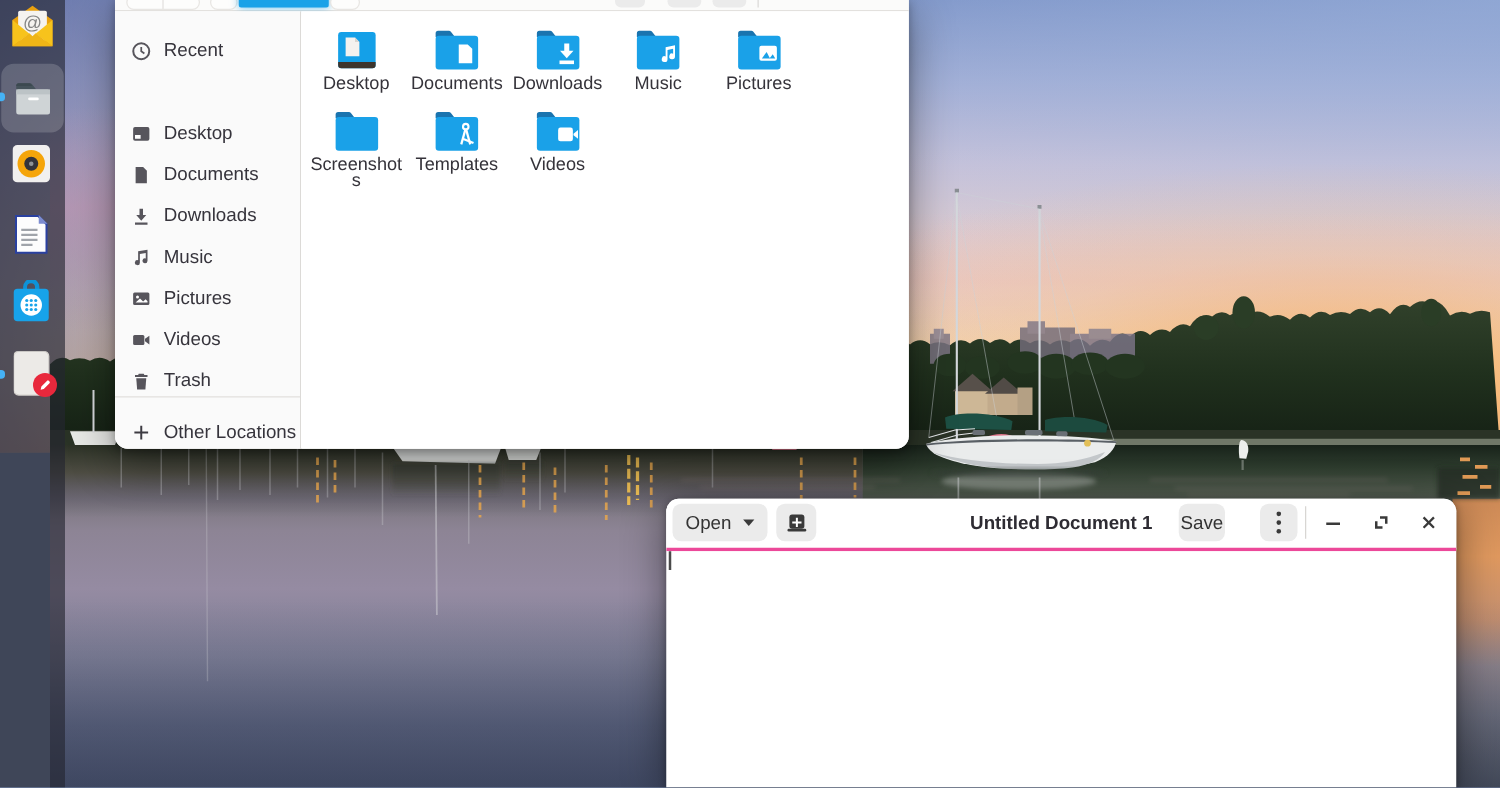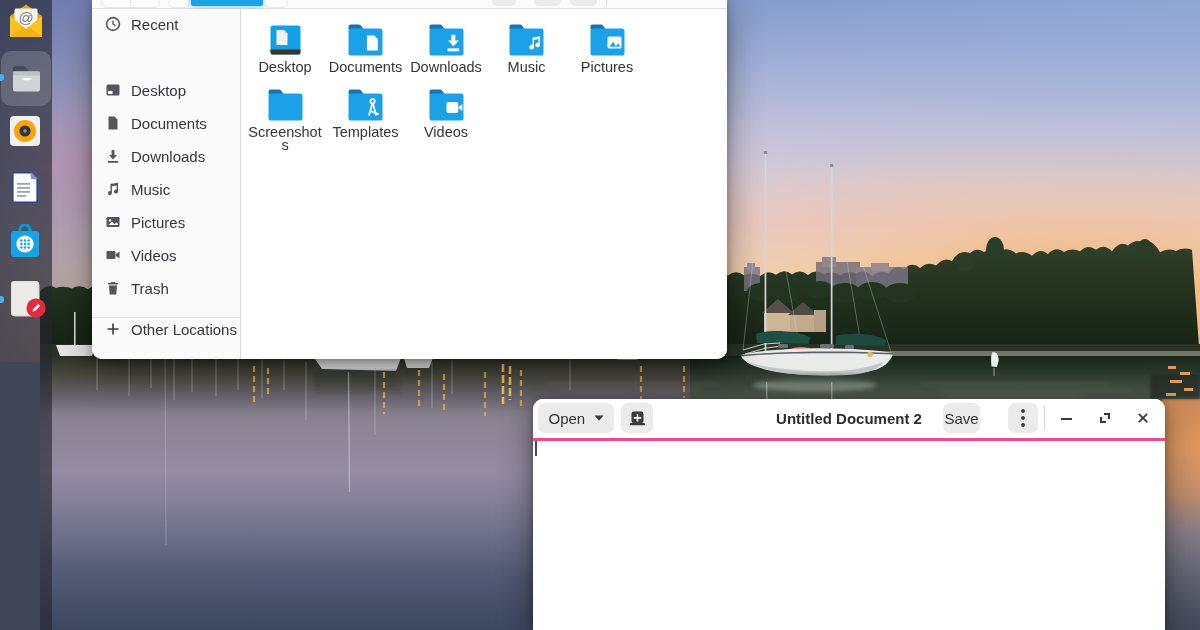--- a/index.html
+++ b/index.html
@@ -6,21 +6,21 @@
   body{width:1200px;height:630px;overflow:hidden;position:relative;
        font-family:"Liberation Sans",sans-serif;background:#6f7f9f;}
   .abs{position:absolute;}
   
   #files{left:92px;top:0;width:635px;height:359px;background:#fff;
          border-radius:0 0 10px 10px;box-shadow:0 10px 36px rgba(0,0,0,.42), 0 2px 8px rgba(0,0,0,.28);}
   #files .toolbar{position:absolute;left:0;top:0;width:100%;height:8px;
          background:#fbfbfa;border-bottom:1px solid #e3e1de;border-radius:0;}
   #sidebar{position:absolute;left:0;top:9px;width:148px;height:350px;
            background:#fafafa;border-right:1px solid #dcdad7;border-radius:0 0 0 10px;}
-  .srow{position:absolute;left:0;width:148px;height:33px;display:flex;align-items:flex-start;
+  .srow{position:absolute;left:0;width:148px;height:33px;display:flex;align-items:flex-end;
         color:#36343c;font-size:15px;}
   .srow .sic{width:16px;height:16px;margin-left:13px;margin-right:10px;flex:none;}
   .srow.active{background:#19a2e6;color:#fff;}
   #sidesep{position:absolute;left:0;width:148px;border-top:1px solid #e2e0dd;}
   #mainarea{position:absolute;left:149px;top:9px;width:486px;height:350px;background:#fff;border-radius:0 0 10px 0;}
   .fitem{position:absolute;width:80px;text-align:center;color:#35333a;font-size:14.5px;line-height:13px;}
   .fitem svg{display:block;margin:0 auto 5px auto;}
   .flabel{display:block;line-height:13.5px;}
   
   #gedit{left:533px;top:399px;width:632px;height:231px;background:#fff;
@@ -485,21 +485,21 @@
     <div class="gbtn" style="left:5px;top:4px;width:76px;height:30px;">Open&nbsp;&nbsp;<svg width="10" height="6" viewBox="0 0 10 6">
           <path d="M0.5,0.5 H9.5 L5,5.8 Z" fill="#3a3a3a"></path>
         </svg></div>
     <div class="gbtn" style="left:88px;top:4px;width:32px;height:30px;">
       <svg width="17" height="15" viewBox="0 0 17 15">
           <rect x="2.5" y="0.5" width="12" height="11.5" rx="2.2" fill="#3a3a3a"></rect>
           <rect x="1" y="12" width="15" height="2.2" rx="1" fill="#3a3a3a"></rect>
           <path d="M7.7,3.2 h1.6 v2.9 h2.9 v1.6 h-2.9 v2.9 h-1.6 v-2.9 h-2.9 v-1.6 h2.9 Z" fill="#fff"></path>
         </svg>
     </div>
-    <div id="gtitle">Untitled Document 2</div>
+    <div id="gtitle">Untitled Document 1</div>
     <div class="gbtn" style="left:410px;top:4px;width:37px;height:30px;">Save</div>
     <div class="gbtn" style="left:475px;top:4px;width:30px;height:30px;">
       <svg width="4" height="18" viewBox="0 0 4 18">
           <circle cx="2" cy="2" r="1.9" fill="#3a3a3a"></circle>
           <circle cx="2" cy="9" r="1.9" fill="#3a3a3a"></circle>
           <circle cx="2" cy="16" r="1.9" fill="#3a3a3a"></circle>
         </svg>
     </div>
     <div style="position:absolute;left:511px;top:6px;width:1px;height:26px;background:#d8d6d3"></div>
     <div style="position:absolute;left:528px;top:18.5px;width:11px;height:2px;background:#3a3a3a"></div>

